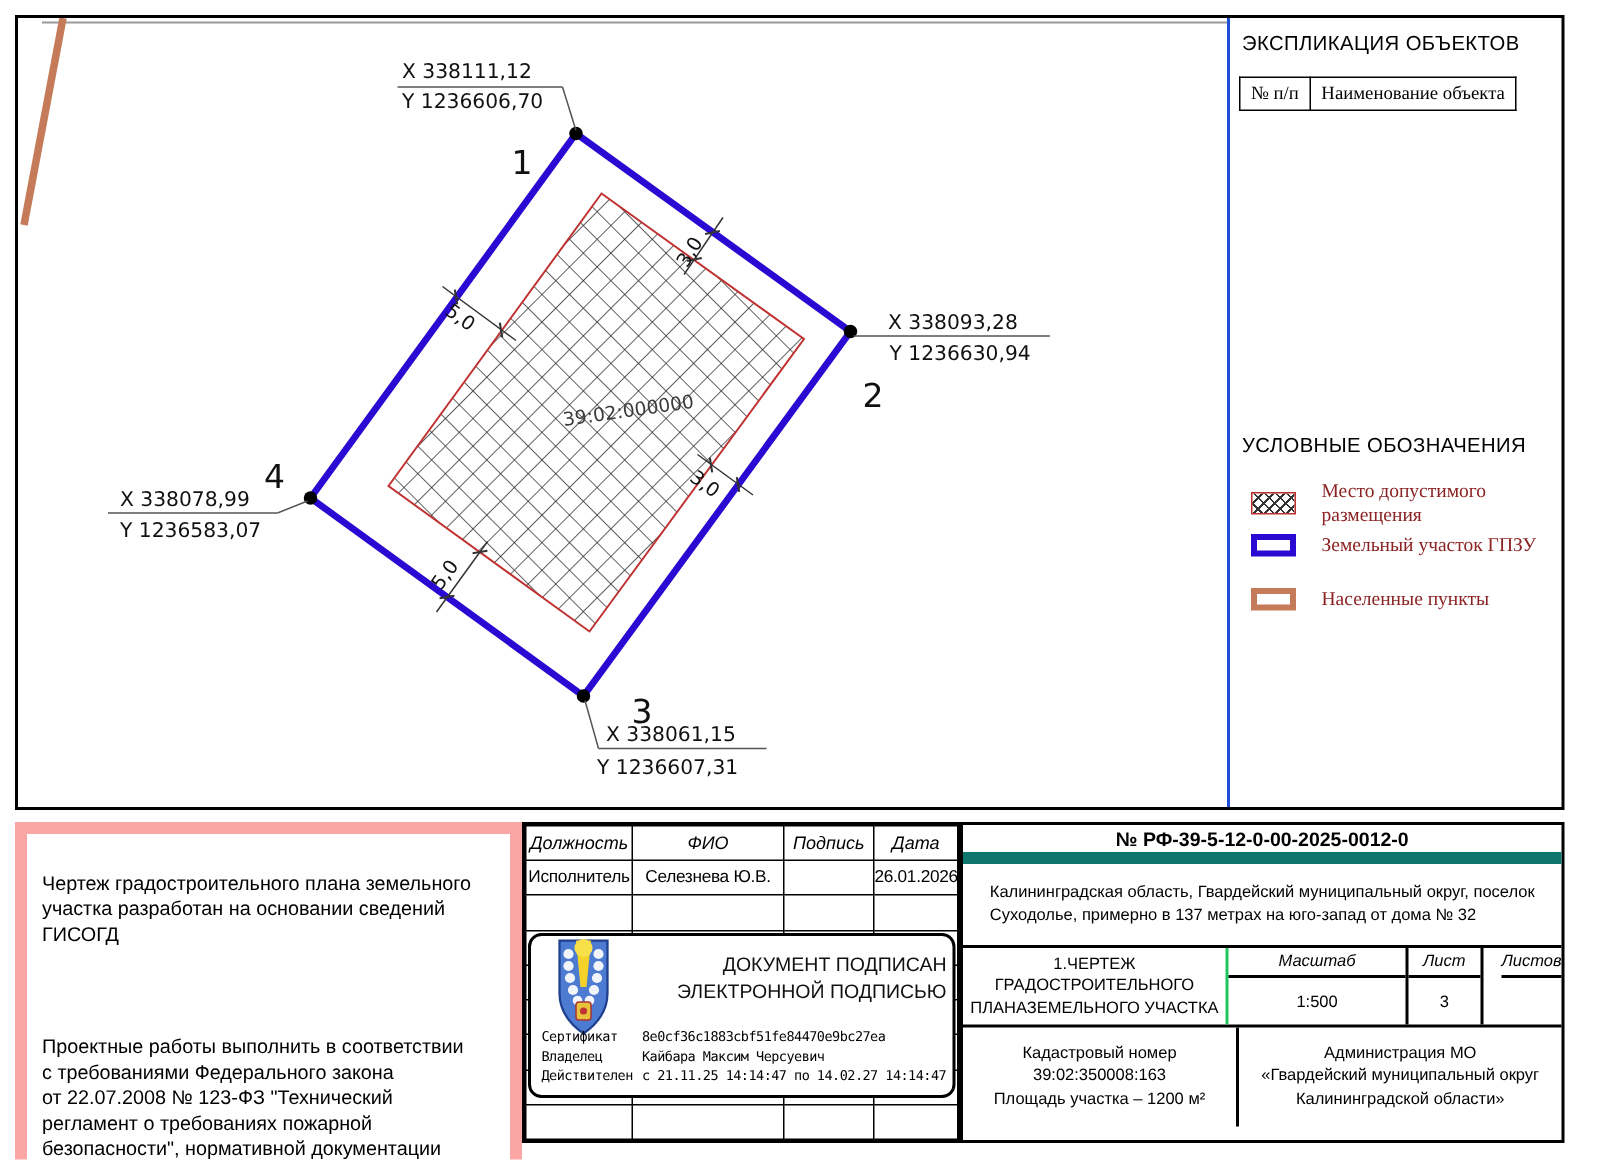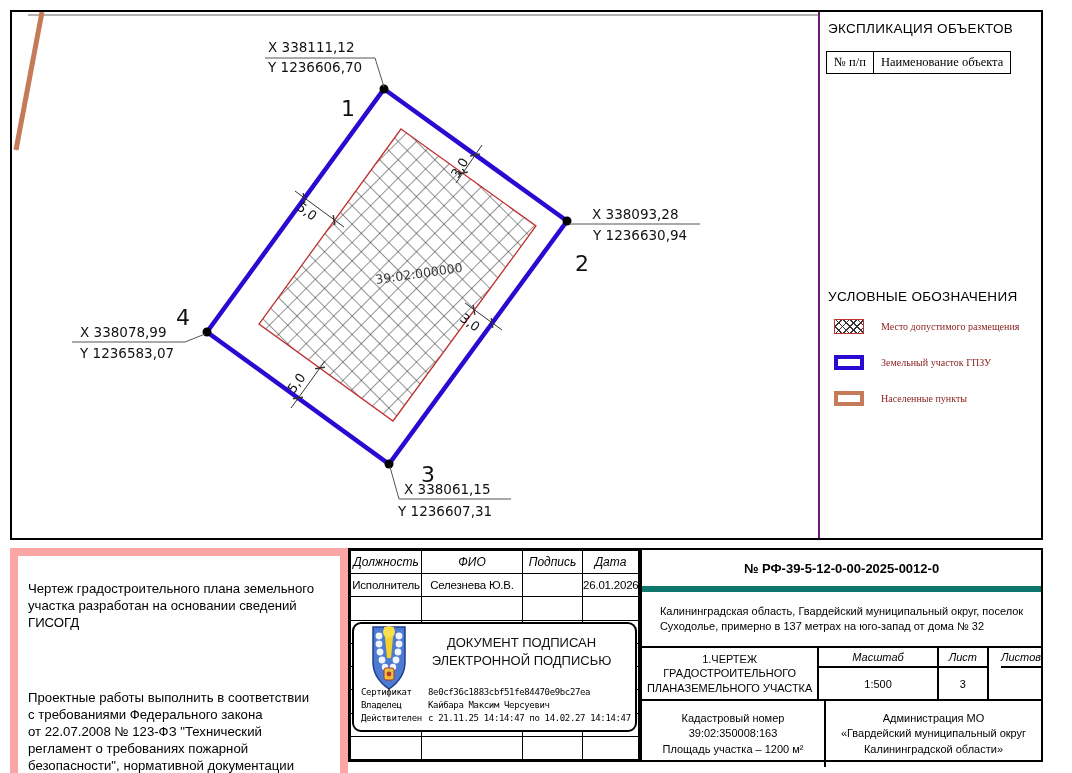--- a/index.html
+++ b/index.html
@@ -3,68 +3,68 @@
 <meta charset="utf-8">
 <style>
   * { margin:0; padding:0; box-sizing:border-box; }
   html,body { width:1072px; height:773px; background:#fff; }
   body { font-family:"Liberation Sans",sans-serif; color:#000; position:relative; }
   .page { position:absolute; inset:0; background:#fff; }
 
   
   .frame { position:absolute; left:10px; top:10px; width:1033px; height:530px; border:2px solid #000; background:#fff; }
   .plan { position:absolute; left:0; top:0; }
-  .panel { position:absolute; top:0; right:0; bottom:0; width:223px; border-left:2px solid #701a75; }
+  .panel { position:absolute; top:0; right:0; bottom:0; width:223px; border-left:2px solid #1d4ed8; }
   .panel-title { position:absolute; left:8px; font-size:13.5px; letter-spacing:.3px; color:#000; }
   .expl-title { top:9px; }
   .expl-table { position:absolute; left:6px; top:39px; border-collapse:collapse; font-family:"Liberation Serif",serif; font-size:12.5px; }
   .expl-table td { border:1px solid #000; height:22px; text-align:center; padding:0 7px; white-space:nowrap; }
   .legend-title { top:277px; }
   .legend-item { position:absolute; left:14px; right:4px; display:flex; align-items:center; gap:17px; }
   .li1 { top:307px; } .li2 { top:343px; } .li3 { top:379px; }
   .sw { width:30px; height:15px; flex:0 0 auto; background:#fff; }
   .sw-hatch { border:1.5px solid #c03030;
     background-image:
       repeating-linear-gradient(45deg,  transparent 0 4px, #333 4px 5.2px),
       repeating-linear-gradient(135deg, transparent 0 4px, #333 4px 5.2px); }
   .sw-blue  { border:4px solid #2a0ad2; }
   .sw-brown { border:4px solid #c57b5a; }
-  .legend-label { font-family:"Liberation Serif",serif; font-size:10px; color:#8b2323; }
+  .legend-label { font-family:"Liberation Serif",serif; font-size:13px; color:#8b2323; }
 
   
   .notes { position:absolute; left:10px; top:548px; width:338px; height:276px; border:8px solid #fca5a5;
            padding:7px 10px; font-size:13.2px; line-height:1.3; white-space:pre-line; }
   .notes .p2 { margin-top:40px; }
 
   
   .sig { position:absolute; left:348px; top:548px; width:292px; height:214px; border:2px solid #000; }
   .sig table { width:100%; height:100%; border-collapse:collapse; table-layout:fixed; }
   .sig tr { height:23px; }
   .sig th, .sig td { border:1.8px solid #000; text-align:center; overflow:hidden; white-space:nowrap; }
   .sig th { font-style:italic; font-weight:normal; font-size:12px; }
   .sig td { font-size:11.5px; letter-spacing:-.2px; }
 
   
   .stamp { position:absolute; left:2px; top:72px; width:285px; height:110px; background:#fff;
            border:2px solid #000; border-radius:9px; z-index:5; }
   .stamp-emblem { position:absolute; left:18px; top:2px; }
-  .stamp-title { position:absolute; left:58px; right:4px; top:10px; text-align:center;
+  .stamp-title { position:absolute; left:58px; right:4px; top:10px; text-align:right;
                  font-size:13px; line-height:1.4; color:#111; }
   .stamp-details { position:absolute; left:7px; right:2px; bottom:5px;
                    font-family:"DejaVu Sans Mono",monospace; font-size:9px; letter-spacing:-.35px; line-height:1.45; white-space:nowrap; }
   .srow .slabel { display:inline-block; width:67px; }
 
   
   .tblock { position:absolute; left:640px; top:548px; width:403px; height:214px; border:2px solid #000; font-size:11px; }
-  .tb-num  { height:42px; border-bottom:6px solid #0f766e; display:flex; align-items:center; justify-content:center;
+  .tb-num  { height:26px; border-bottom:8px solid #0f766e; display:flex; align-items:center; justify-content:center;
              font-weight:bold; font-size:13px; }
   .tb-addr { height:56px; border-bottom:2px solid #000; display:flex; align-items:center; justify-content:center;
              text-align:left; white-space:pre-line; line-height:1.4; padding:0 6px; }
   .tb-r3   { height:53px; border-bottom:2px solid #000; display:flex; }
-  .tb-name { width:184px; border-right:2px solid #000000; display:flex; align-items:center; justify-content:center;
+  .tb-name { width:184px; border-right:2px solid #22c55e; display:flex; align-items:center; justify-content:center;
              text-align:center; white-space:pre-line; line-height:1.3; }
   .tb-col  { display:flex; flex-direction:column; border-right:2px solid #000; }
   .tb-col.c-scale { width:124px; } .tb-col.c-sheet { width:52px; } .tb-col.c-sheets { width:41px; border-right:none;margin-left:12px; }
   .tb-col .hd { height:20px; border-bottom:2px solid #000; font-style:italic; display:flex; align-items:center; justify-content:center; }
   .tb-col .vl { flex:1; display:flex; align-items:center; justify-content:center;border-radius:10px; }
   .tb-r4   { height:66px; display:flex; }
   .tb-cad  { width:184px; border-right:2px solid #000; display:flex; align-items:center; justify-content:center;
              text-align:center; white-space:pre-line; line-height:1.4; }
   .tb-auth { flex:1; display:flex; align-items:center; justify-content:center; text-align:center;
              white-space:pre-line; line-height:1.4; padding:0 4px; }

